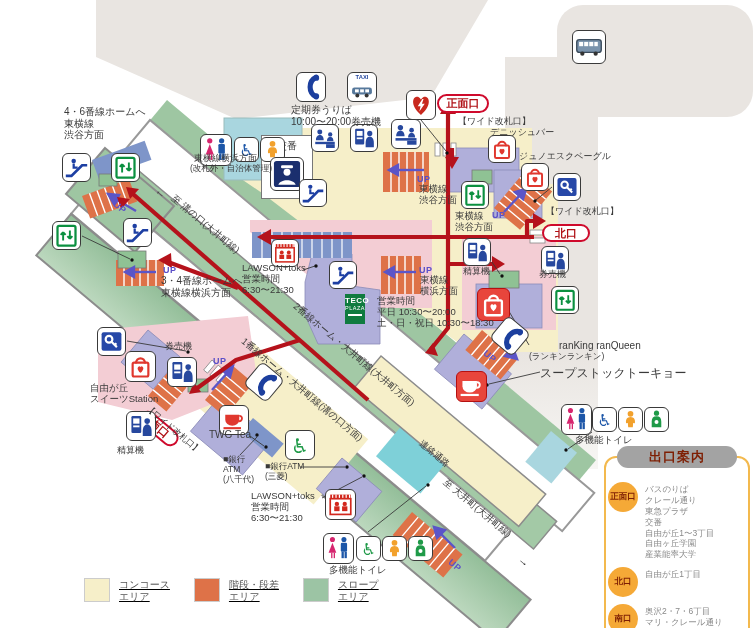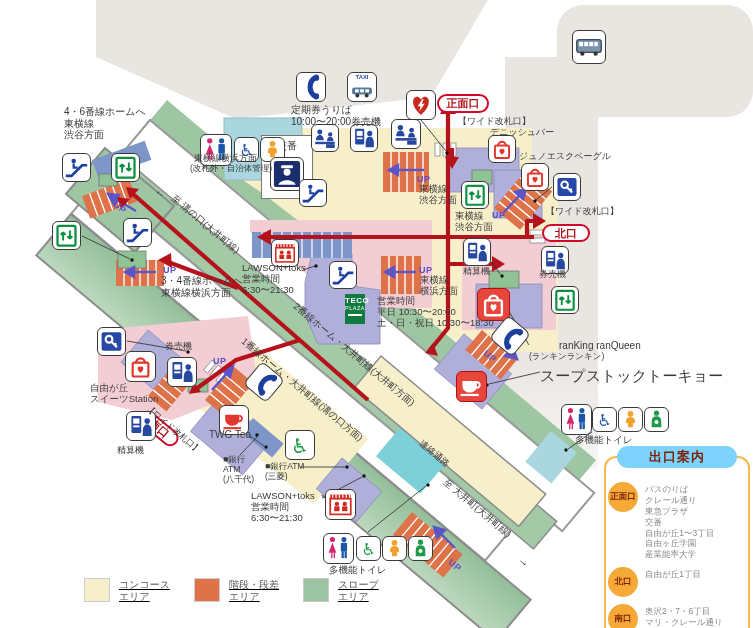--- a/index.html
+++ b/index.html
@@ -23,21 +23,21 @@
         color:#fff;text-align:center;line-height:1;box-sizing:border-box;padding-top:3px;}
   #teco-box .t1{font-size:8px;font-weight:bold;letter-spacing:.5px;}
   #teco-box .t2{font-size:5.5px;letter-spacing:.5px;margin-top:1px;}
   #teco-box .bar{height:2px;background:#fff;margin:2px 3px 0 3px;}
   #legend{position:absolute;left:84px;top:578px;display:flex;}
   .lg-item{display:flex;margin-right:24px;text-decoration:underline;}
   .lg-sw{width:26px;height:24px;margin-right:9px;border:1px solid #CCC;box-sizing:border-box;}
   .lg-tx{font-size:10px;color:#555;white-space:pre-line;line-height:1.2;padding-top:1px;}
   #exit-panel{position:absolute;left:604px;top:456px;width:146px;height:210px;background:#fff;
         border:2.5px solid #F3B94E;border-radius:12px;box-sizing:border-box;}
-  #exit-title{position:absolute;left:617px;top:446px;width:120px;height:22px;background:#7dd3fc;
+  #exit-title{position:absolute;left:617px;top:446px;width:120px;height:22px;background:#a3a3a3;
         border-radius:11px;color:#7E1F04;font-weight:bold;font-size:13px;display:flex;
         align-items:center;justify-content:center;letter-spacing:1px;}
   #exit-entries{position:absolute;left:608px;top:482px;width:140px;}
   .ex-row{display:flex;margin-bottom:7px;}
   .ex-badge{min-width:30px;height:30px;border-radius:50%;background:#F5A937;color:#7E1F04;
         font-size:8.5px;font-weight:bold;display:flex;align-items:center;justify-content:center;
         margin-right:7px;flex:0 0 auto;align-self:flex-start;}
   .ex-lines{font-size:8.5px;color:#8A8A8A;line-height:1.28;padding-top:2px;}
 </style>
 </head>
@@ -663,21 +663,21 @@
       <div class="lbl" style="left: 463px; top: 266px; font-size: 9px;">精算機</div>
       <div class="lbl" style="left: 539px; top: 269px; font-size: 9px;">券売機</div>
       <div class="lbl" style="left: 242px; top: 263px; font-size: 9.5px;">LAWSON+toks
 営業時間
 6:30〜21:30</div>
       <div class="lbl" style="left: 377px; top: 296px; font-size: 9.5px;">営業時間
 平日 10:30〜20:00
 土・日・祝日 10:30〜18:30</div>
       <div class="lbl" style="left: 529px; top: 340px; font-size: 10px; margin-left: 30px;">ranKing ranQueen</div>
       <div class="lbl" style="left: 529px; top: 352px; font-size: 8.5px;">(ランキンランキン)</div>
-      <div class="lbl" style="left: 540px; top: 367px; font-size: 15px;">スープストックトーキョー</div>
+      <div class="lbl" style="left: 540px; top: 367px; font-size: 12px;">スープストックトーキョー</div>
       <div class="lbl" style="left: 161px; top: 275px; font-size: 10px;">3・4番線ホームへ
 東横線横浜方面</div>
       <div class="lbl" style="left: 176px; top: 193px; font-size: 9.5px; transform: rotate(40deg);">至 溝の口(大井町線)</div>
       <div class="lbl b" style="left: 161px; top: 184px; font-size: 11px; transform: rotate(40deg);">←</div>
       <div class="lbl" style="left: 298px; top: 301px; font-size: 9.5px; transform: rotate(40deg);">2番線ホーム・大井町線(大井町方面)</div>
       <div class="lbl" style="left: 246px; top: 336px; font-size: 9.5px; transform: rotate(40deg);">1番線ホーム・大井町線(溝の口方面)</div>
       <div class="lbl" style="left: 165px; top: 341px; font-size: 9px;">券売機</div>
       <div class="lbl" style="left: 90px; top: 383px; font-size: 9.5px; width: 88px; ">自由が丘
 スイーツStation</div>
       <div class="lbl" style="left: 117px; top: 445px; font-size: 9px;">精算機</div>

